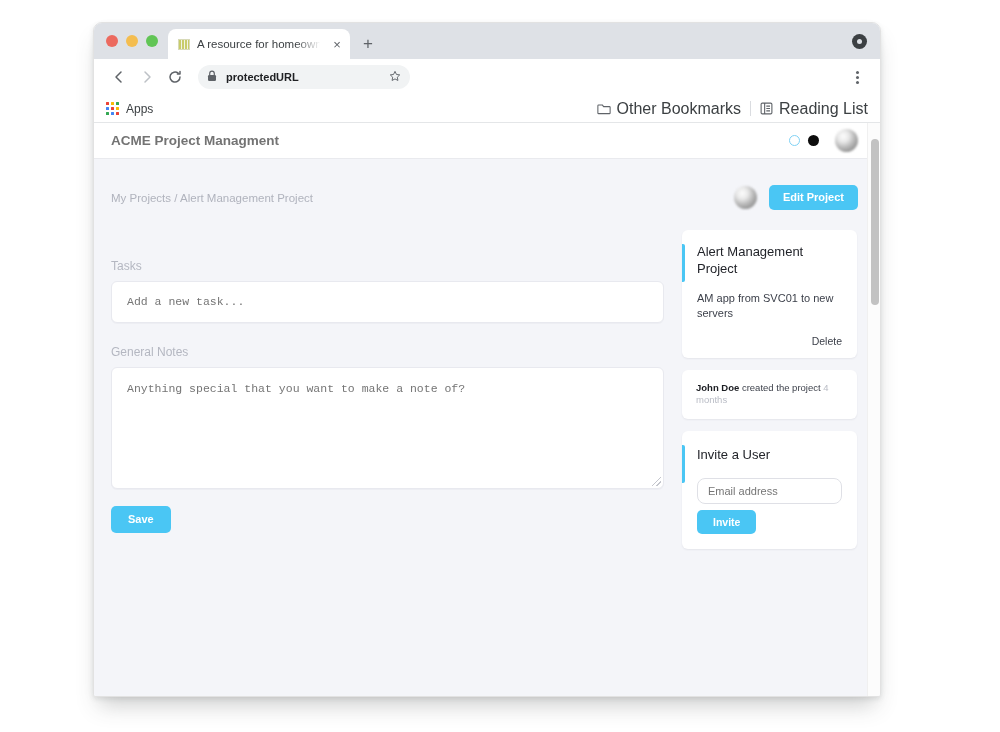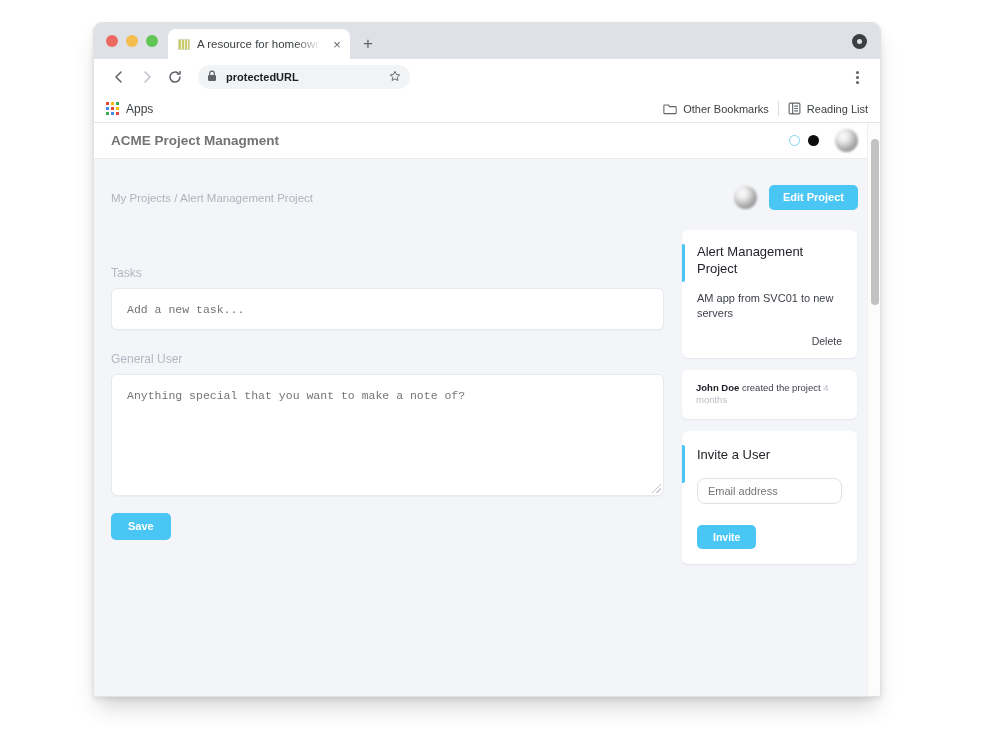--- a/index.html
+++ b/index.html
@@ -141,21 +141,21 @@
     display: grid; grid-template-columns: repeat(3, 3px);
     grid-template-rows: repeat(3, 3px);
     gap: 2px;
   }
   #apps-grid i { display: block; width: 3px; height: 3px; border-radius: 0.5px; }
   #apps-label { font-size: 12px; color: #3c4043; }
   #bookmarks-right {
     margin-left: auto; display: flex; align-items: center; gap: 9px;
   }
   .bm-item { display: flex; align-items: center; gap: 6px; }
-  .bm-item span { font-size: 11px; color: #3c4043; text-align: right; }
+  .bm-item span { font-size: 16px; color: #3c4043; text-align: right; }
   .bm-divider { width: 1px; height: 15px; background: #dadce0; }
 
   
   #page-viewport {
     position: relative;
     height: calc(100% - 100px);
     background: #f4f5f9;
     overflow: hidden;
   }
   #app-header {
@@ -287,21 +287,21 @@
   #invite-title { font-size: 13px; color: #22242a; }
   #invite-email-input {
     margin-top: 16px;
     height: 26px; padding: 0 10px;
     font-size: 11px; color: #8a8e98;
     border: 1px solid #dfe0e6; border-radius: 8px;
     background: #fff; width: 100%;
     font-family: "Liberation Sans", sans-serif;
     outline: none;
   }
-  #invite-button { margin-top: 21px; padding: 6px 16px; border-radius: 5px; font-size: 10.5px; }
+  #invite-button { margin-top: 6px; padding: 6px 16px; border-radius: 5px; font-size: 10.5px; }
 
   
   #page-scrollbar {
     position: absolute; right: 0; top: 0;
     width: 13px; height: 100%;
     background: #fcfcfc;
     border-left: 1px solid #f0f0f0;
   }
   #page-scrollbar-thumb {
     position: absolute; left: 2.5px; top: 16px;
@@ -429,21 +429,21 @@
           <button id="edit-project-button" class="btn-primary">Edit Project</button>
         </div>
       </div>
 
       <div id="columns">
 
         <div id="left-column">
           <label class="field-label">Tasks</label>
           <input id="task-input" class="input-card" type="text" placeholder="Add a new task..." style="">
 
-          <label class="field-label" id="notes-label">General User</label>
+          <label class="field-label" id="notes-label">General Notes</label>
           <div id="notes-wrap">
             <textarea id="notes-textarea" class="input-card" placeholder="Anything special that you want to make a note of?" style=""></textarea>
             <span id="notes-resize-grip"></span>
           </div>
 
           <button id="save-button" class="btn-primary">Save</button>
         </div>
 
         <div id="right-column">
 

